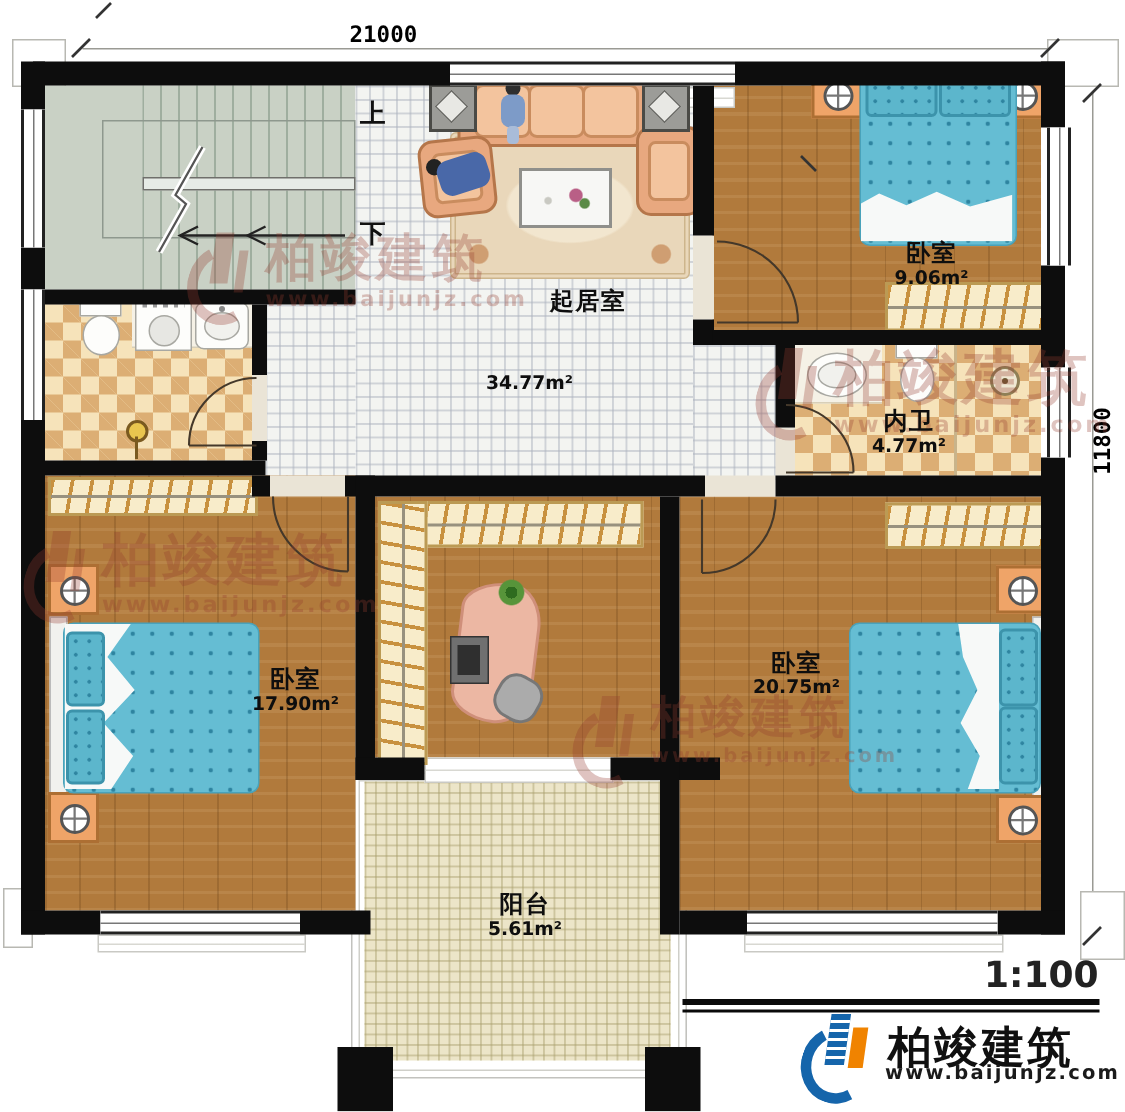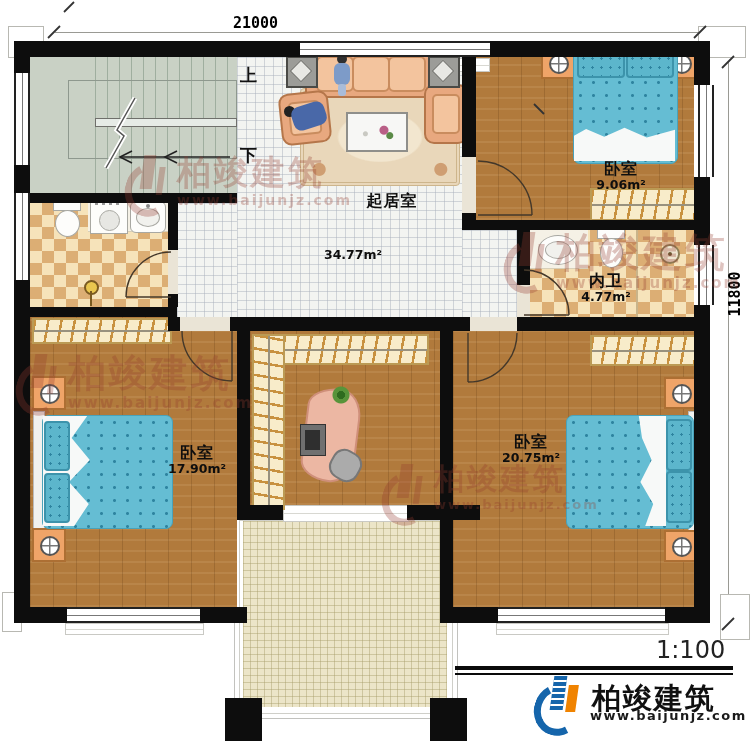--- a/index.html
+++ b/index.html
@@ -318,20 +318,24 @@
       <div class="rarea">4.77m²</div>
   </div>
   <div class="rlabel" style="left:152px;top:444px;width:90px;">
     <div class="rname">卧室</div>
       <div class="rarea">17.90m²</div>
   </div>
   <div class="rlabel" style="left:486px;top:433px;width:90px;">
     <div class="rname">卧室</div>
       <div class="rarea">20.75m²</div>
   </div>
+  <div class="rlabel" style="left:305px;top:594px;width:90px;">
+    <div class="rname">阳台</div>
+      <div class="rarea">5.61m²</div>
+  </div>
 
   <div class="wm" style="left:125px;top:155px;">
     <div class="wm-logo">
         <div class="c"></div>
         <div class="b"></div>
       </div>
     <div>
         <div class="wm-name" style="font-size:34px;">柏竣建筑</div>
          <div class="wm-url">www.baijunjz.com</div>
       </div>
@@ -361,21 +365,21 @@
         <div class="c"></div>
         <div class="b"></div>
       </div>
     <div>
         <div class="wm-name" style="font-size:30px;">柏竣建筑</div>
          <div class="wm-url" style="font-size:13px;">www.baijunjz.com</div>
       </div>
   </div>
 
 
-  <div id="title-scale" style="left:656px;top:636px;">1:100</div>
+  <div id="title-scale" style="left:656px;top:636px;font-weight:bold;">1:100</div>
   <div class="title-rule" style="left:455px;top:666px;width:278px;height:4px;"></div>
   <div class="title-rule" style="left:455px;top:673px;width:278px;height:2px;"></div>
   <div class="a" style="left:534px;top:676px;width:54px;height:48px;z-index:90;">
     <div class="a" style="left:0;top:8px;width:34px;height:38px;border:7px solid transparent;border-left-color:#1565ab;border-bottom-color:#1565ab;border-radius:50%;transform:rotate(18deg);"></div>
     <div class="a" style="left:18px;top:0;width:13px;height:34px;background:#1565ab;transform:skewX(-8deg);
          background-image:repeating-linear-gradient(0deg,transparent 0 4px,#fff 4px 6px);"></div>
     <div class="a" style="left:33px;top:9px;width:10px;height:27px;background:#f08300;transform:skewX(-8deg);"></div>
   </div>
   <div id="brand-name" style="left:592px;top:679px;">柏竣建筑</div>
   <div id="brand-url" style="left:590px;top:708px;">www.baijunjz.com</div>

